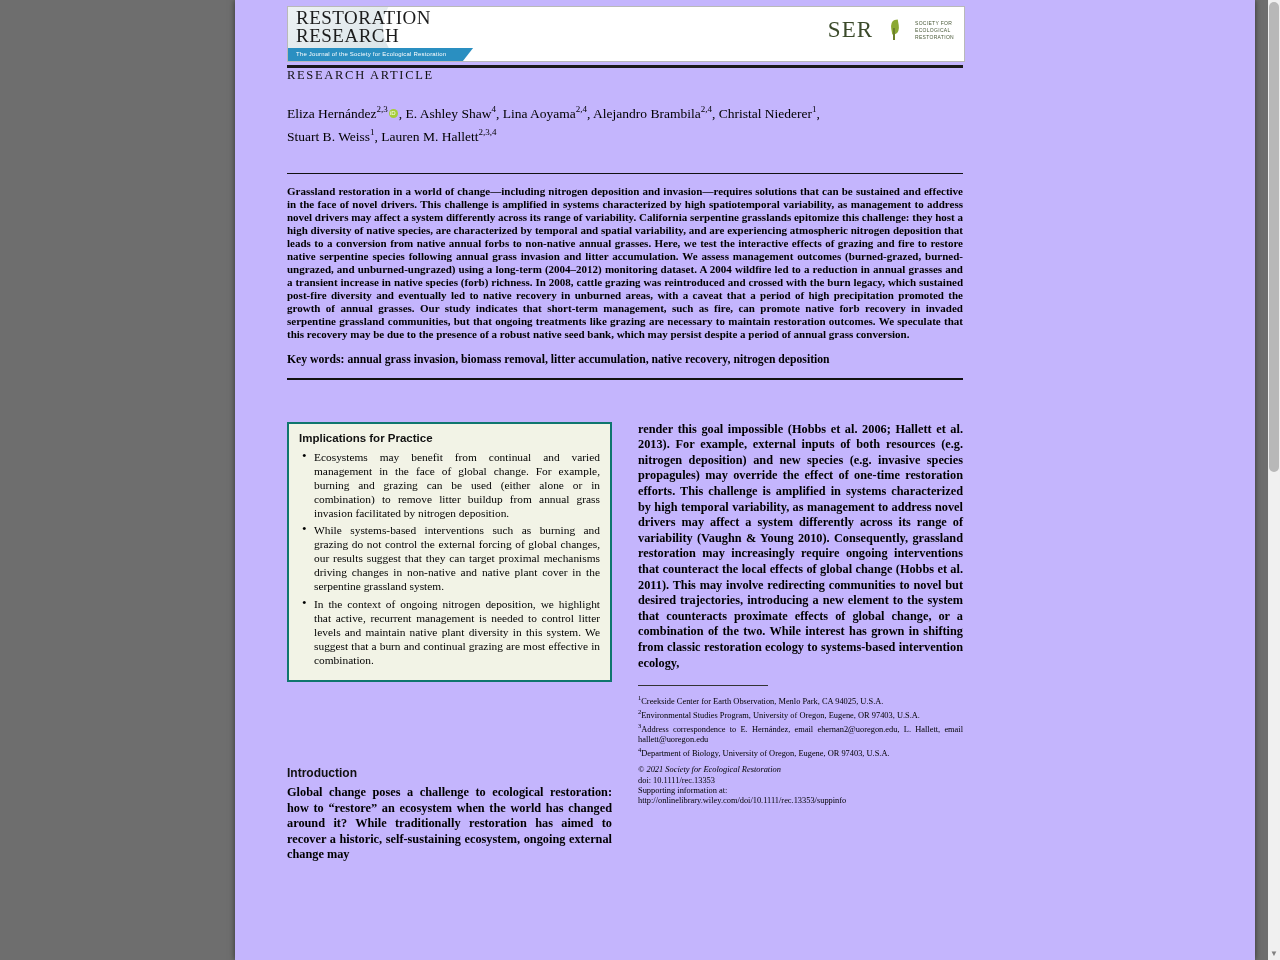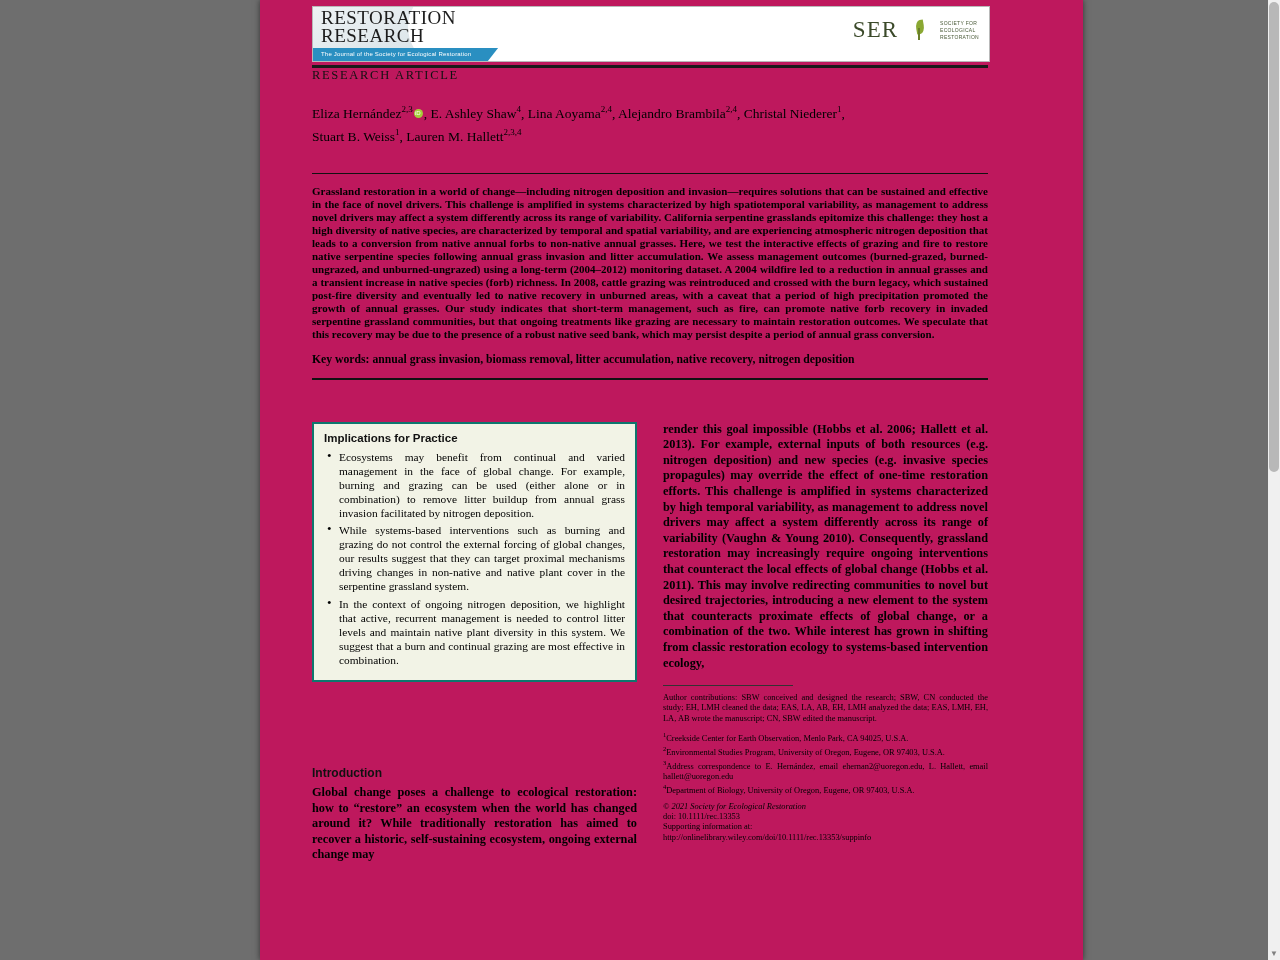--- a/index.html
+++ b/index.html
@@ -13,25 +13,25 @@
   }
   .viewport {
     position: relative;
     width: 1280px;
     height: 960px;
     background: #6e6e6e;
     overflow: hidden;
   }
   .page {
     position: absolute;
-    left: 260px;
+    left: 235px;
     top: 0;
-    width: 823px;
+    width: 1020px;
     height: 960px;
-    background: #be185d;
+    background: #c4b5fd;
     box-shadow: 0 0 6px rgba(0,0,0,0.55);
     overflow: hidden;
   }
   .page-inner {
     position: absolute;
     left: 52px;
     top: 0;
     width: 928px;
   }
 
@@ -385,21 +385,20 @@
             <h2 class="section">Introduction</h2>
             <p class="body">Global change poses a challenge to ecological restoration: how to “restore” an ecosystem when the world has changed around it? While traditionally restoration has aimed to recover a historic, self-sustaining ecosystem, ongoing external change may</p>
           </div>
         </div>
 
         <div class="col rcol">
           <p class="body">render this goal impossible (Hobbs et al. 2006; Hallett et al. 2013). For example, external inputs of both resources (e.g. nitrogen deposition) and new species (e.g. invasive species propagules) may override the effect of one-time restoration efforts. This challenge is amplified in systems characterized by high temporal variability, as management to address novel drivers may affect a system differently across its range of variability (Vaughn &amp; Young 2010). Consequently, grassland restoration may increasingly require ongoing interventions that counteract the local effects of global change (Hobbs et al. 2011). This may involve redirecting communities to novel but desired trajectories, introducing a new element to the system that counteracts proximate effects of global change, or a combination of the two. While interest has grown in shifting from classic restoration ecology to systems-based intervention ecology,</p>
 
           <div class="footnote-rule"></div>
           <div class="footnotes">
-            <p>Author contributions: SBW conceived and designed the research; SBW, CN conducted the study; EH, LMH cleaned the data; EAS, LA, AB, EH, LMH analyzed the data; EAS, LMH, EH, LA, AB wrote the manuscript; CN, SBW edited the manuscript.</p>
             <p class="tight"><sup>1</sup><span>Creekside Center for Earth Observation, Menlo Park, CA 94025, U.S.A.</span></p>
             <p class="tight"><sup>2</sup><span>Environmental Studies Program, University of Oregon, Eugene, OR 97403, U.S.A.</span></p>
             <p class="tight"><sup>3</sup><span>Address correspondence to E. Hernández, email ehernan2@uoregon.edu, L. Hallett, email hallett@uoregon.edu</span></p>
             <p><sup>4</sup><span>Department of Biology, University of Oregon, Eugene, OR 97403, U.S.A.</span></p>
             <p class="italic tight">© 2021 Society for Ecological Restoration</p>
             <p class="tight">doi: 10.1111/rec.13353</p>
             <p class="tight">Supporting information at:</p>
             <p>http://onlinelibrary.wiley.com/doi/10.1111/rec.13353/suppinfo</p>
           </div>
         </div>

